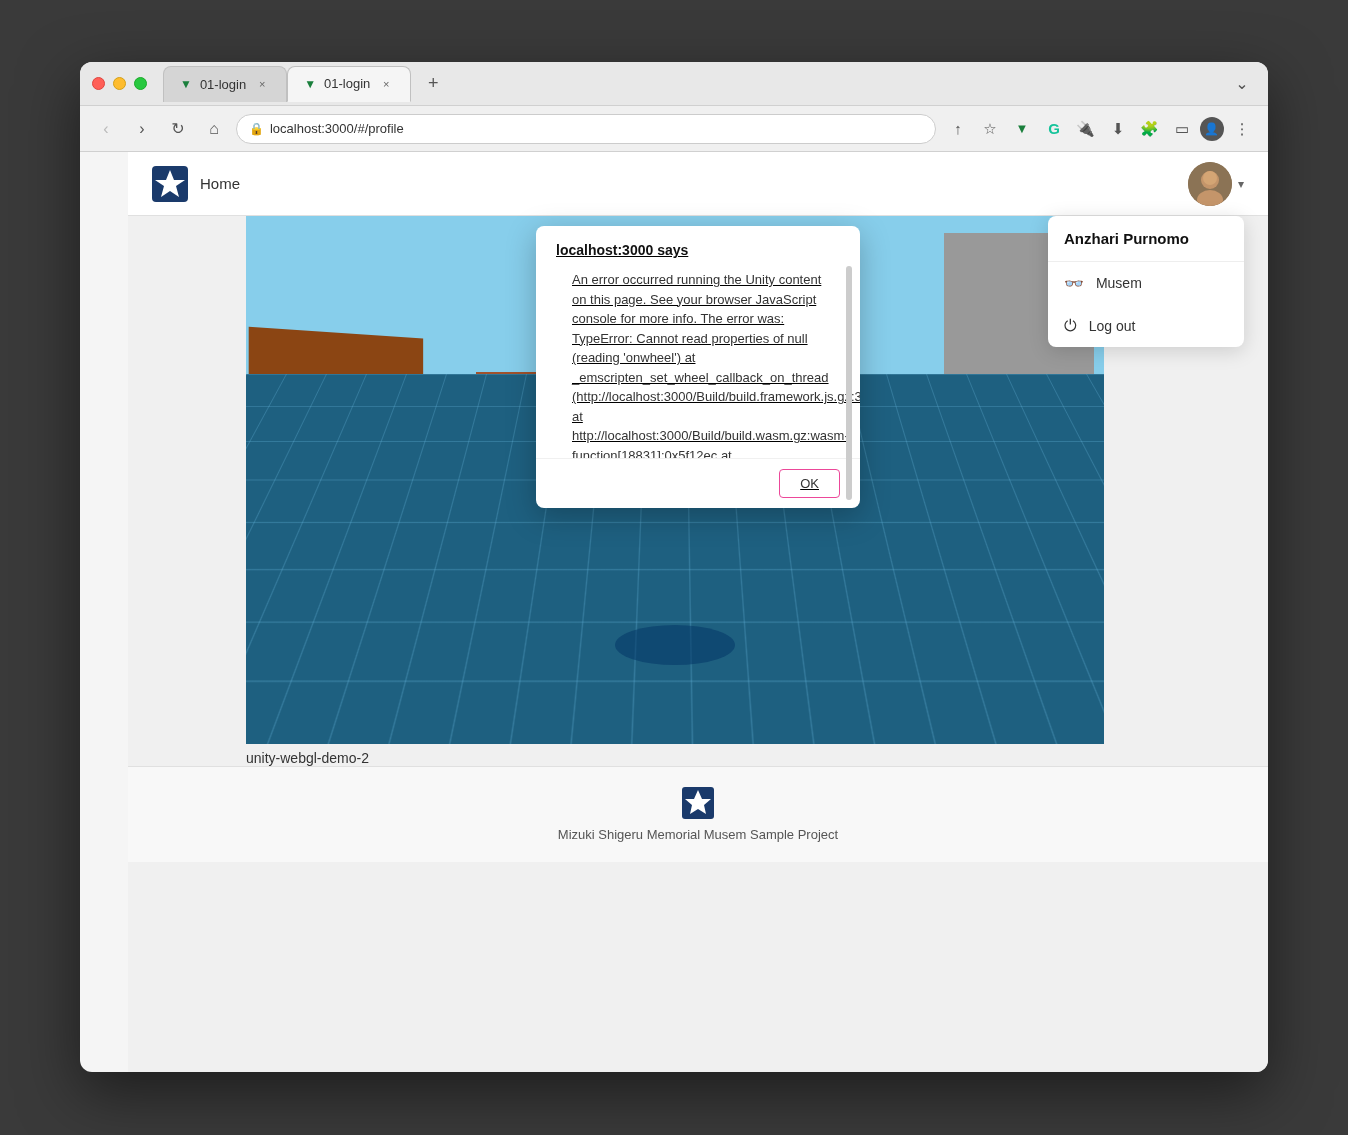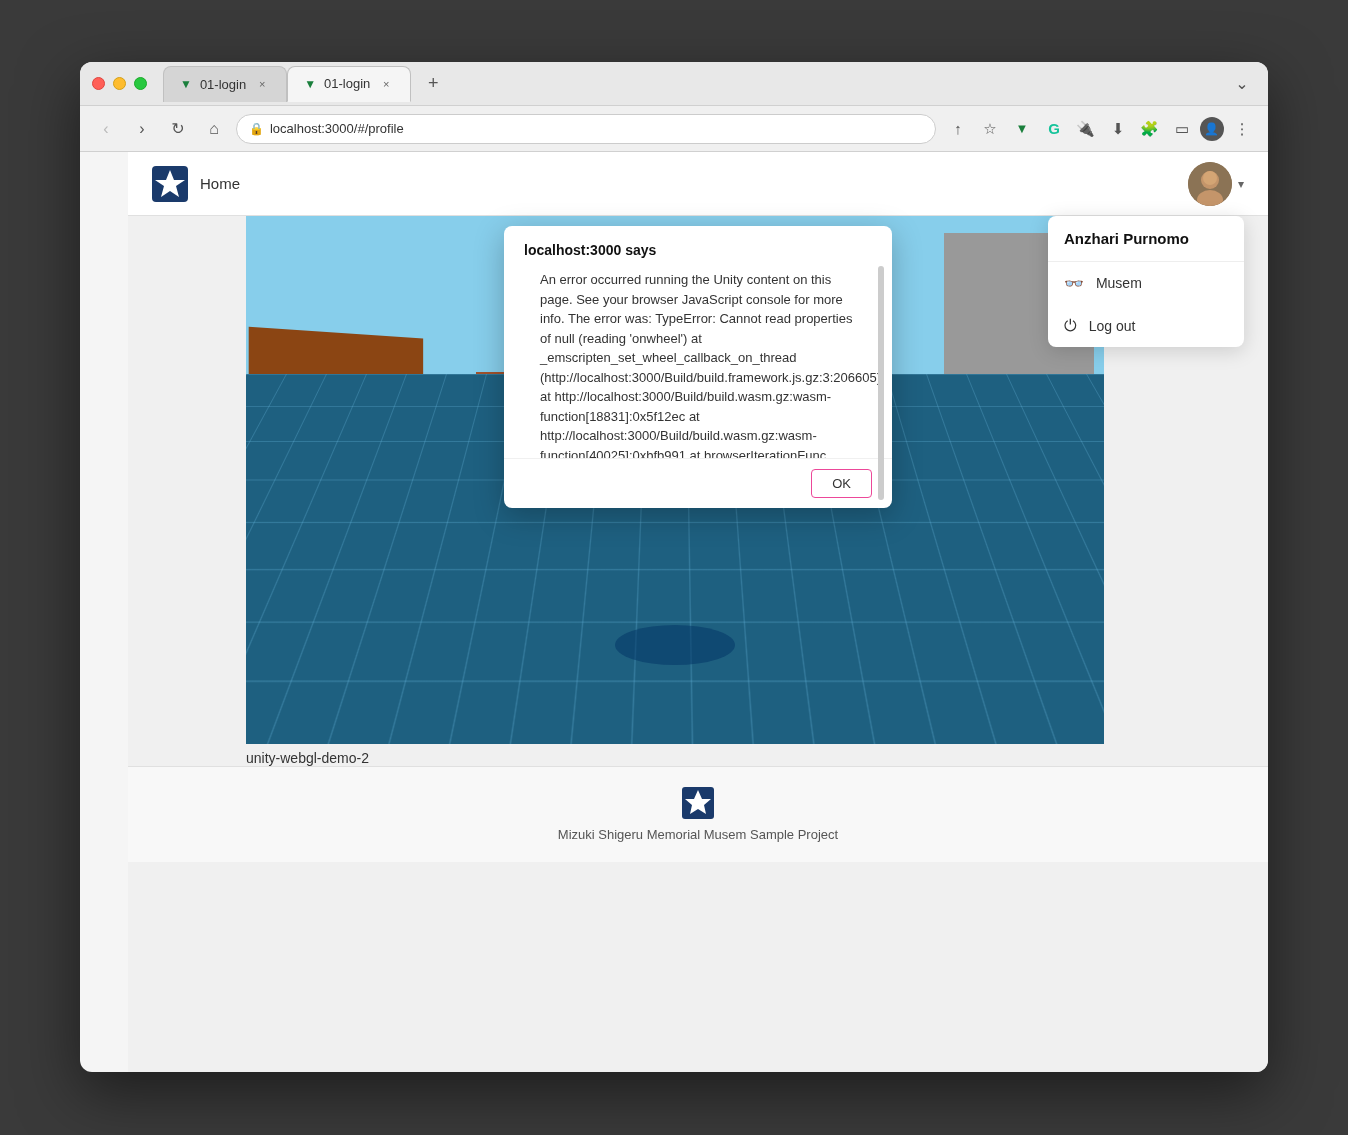--- a/index.html
+++ b/index.html
@@ -342,23 +342,24 @@
       bottom: 0;
       display: flex;
       align-items: flex-start;
       justify-content: center;
       padding-top: 10px;
       z-index: 200;
     }
     .alert-dialog {
       background: white;
       border-radius: 8px;
-      width: 388px;
+      width: 324px;
       box-shadow: 0 8px 30px rgba(0,0,0,0.25);
       overflow: hidden;
+      text-decoration: underline;
     }
     .alert-header {
       padding: 16px 20px 0 20px;
       font-size: 14px;
       font-weight: 600;
       color: #111;
     }
     .alert-body {
       padding: 12px 36px;
       font-size: 13px;

